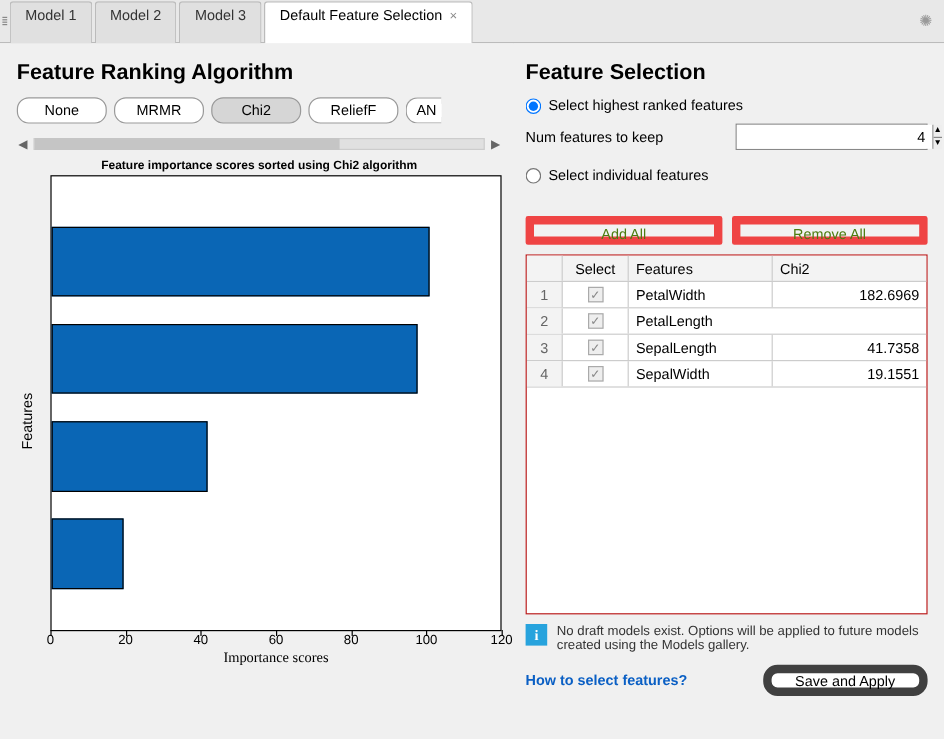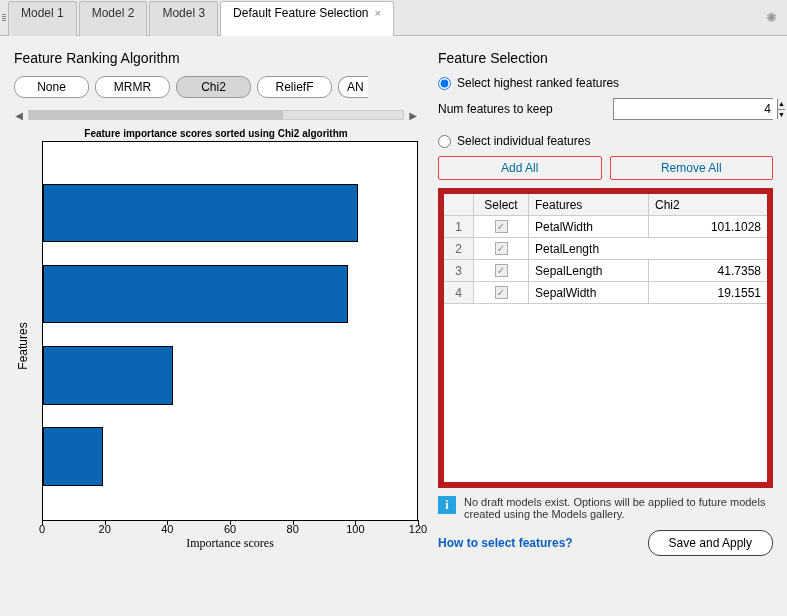--- a/index.html
+++ b/index.html
@@ -9,21 +9,21 @@
   .drag-handle { width: 8px; height: 100%; display:flex; flex-direction:column; justify-content:center; gap:1px; padding-left:2px; }
   .drag-handle span { display:block; width:4px; height:1px; background:#888; }
   .tab { padding: 4px 12px 3px; background: #e0e0e0; border: 1px solid #bbb; border-bottom:none; border-top-left-radius:3px; border-top-right-radius:3px; margin-right:2px; cursor:pointer; font-size:12px; color:#333; position:relative; top:1px; }
   .tab.active { background: #fff; color:#000; }
   .tab .close { margin-left:6px; color:#888; font-size:11px; }
   .tabbar-spacer { flex:1; }
   .gear { padding: 0 10px; color:#999; font-size:13px; }
   .content { display:flex; height: calc(616px - 24px); }
   .left { width: 428px; padding: 14px 10px 10px 14px; background:#f0f0f0; }
   .right { flex:1; padding: 14px 14px 10px 10px; background:#f0f0f0; }
-  h3.section { font-size: 14px; font-weight: normal; margin: 0 0 10px 0; color:#000; }
+  h3.section { font-size: 18px; font-weight: bold; margin: 0 0 10px 0; color:#000; }
   .algo-row { display:flex; gap:6px; margin-bottom:10px; }
   .algo-btn { flex:0 0 75px; height:22px; border:1px solid #999; border-radius:10px; background:#fff; font-size:12px; cursor:pointer; padding:0; }
   .algo-btn.selected { background:#d6d6d6; }
   .algo-btn.partial { flex:0 0 30px; border-right:none; border-top-right-radius:0; border-bottom-right-radius:0; text-align:left; padding-left:8px; }
   .scroll-row { display:flex; align-items:center; height:14px; margin-bottom:6px; }
   .scroll-arrow { width:10px; font-size:10px; color:#666; text-align:center; }
   .scroll-track { flex:1; height:10px; background:#e0e0e0; border:1px solid #ccc; position:relative; margin:0 4px; }
   .scroll-thumb { position:absolute; top:-1px; left:0; height:10px; width:68%; background:#c5c5c5; }
   .chart-title { font-size:10px; font-weight:bold; text-align:center; margin:4px 0 2px 0; color:#000; }
   .chart-wrap { display:flex; height:410px; }
@@ -39,36 +39,36 @@
   .radio-row { display:flex; align-items:flex-end; gap:6px; margin:6px 0; font-size:12px; }
   .radio-row input { margin:0; }
   .numkeep { display:flex; align-items:center; gap:10px; margin:8px 0 14px; }
   .numkeep label { font-size:12px; }
   .spinner { display:flex; border:1px solid #888; background:#fff; height:22px; width:160px; margin-left:auto; }
   .spinner input { flex:1; border:none; text-align:right; padding-right:6px; font-size:12px; outline:none; }
   .spinbtns { width:16px; display:flex; flex-direction:column; border-left:1px solid #888; }
   .spinbtns div { flex:1; background:#eee; font-size:7px; display:flex; align-items:center; justify-content:center; cursor:pointer; }
   .spinbtns div:first-child { border-bottom:1px solid #888; }
   .btnrow { display:flex; gap:8px; margin:8px 0; }
-  .flatbtn { flex:1; height:24px; border:1px solid #ef4444; background:#f2f2f2; color:#0369a1; font-size:12px; cursor:pointer; border-radius:2px; }
-  .table { border:6px solid #b91c1c; background:#fff; height:300px; overflow:hidden; }
+  .flatbtn { flex:1; height:24px; border:7px solid #ef4444; background:#f2f2f2; color:#4d7c0f; font-size:12px; cursor:pointer; border-radius:2px;margin-top:19px; }
+  .table { border:1px solid #b91c1c; background:#fff; height:300px; overflow:hidden; }
   .trow { display:flex; border-bottom:1px solid #ccc; height:22px; align-items:stretch; }
   .trow.header { background:#f3f3f3; font-weight:normal; }
   .tcell { border-right:1px solid #ccc; padding:3px 6px; font-size:12px; display:flex; align-items:center; }
   .tcell:last-child { border-right:none; }
   .c-idx { width:30px; justify-content:center; background:#f3f3f3; color:#666; }
   .c-sel { width:55px; justify-content:center; }
   .c-feat { width:120px; }
   .c-val { flex:1; justify-content:flex-end; }
   .chk { width:13px; height:13px; border:1px solid #aaa; background:#eee; display:flex; align-items:center; justify-content:center; color:#888; font-size:10px; }
   .info-row { display:flex; gap:8px; margin-top:8px; font-size:11px; color:#333; align-items:flex-start; }
   .info-icon { width:18px; height:18px; background:#27a3dd; color:#fff; display:flex; align-items:center; justify-content:center; font-family:Georgia,serif; font-weight:bold; font-size:12px; flex-shrink:0; }
   .bottom-row { display:flex; justify-content:space-between; align-items:center; margin-top:10px; }
   .link { color:#0a5fc4; font-weight:bold; font-size:12px; text-decoration:none; cursor:pointer; }
-  .savebtn { height:26px; padding:0 20px; border:1px solid #404040; border-radius:12px; background:#fff; font-size:12px; cursor:pointer; }
+  .savebtn { height:26px; padding:0 20px; border:7px solid #404040; border-radius:12px; background:#fff; font-size:12px; cursor:pointer; }
 </style>
 </head>
 <body>
 
 <div class="tabbar">
   <div class="tabbar-left" id="tab-list">
     <div class="drag-handle">
         <span></span>
         <span></span>
         <span></span>
@@ -164,21 +164,21 @@
         <div class="tcell c-feat">Features</div>
         <div class="tcell c-val" style="justify-content:flex-start">Chi2</div>
       </div>
       <div id="tbody">
           <div class="trow">
             <div class="tcell c-idx">1</div>
             <div class="tcell c-sel">
               <div class="chk">✓</div>
             </div>
             <div class="tcell c-feat">PetalWidth</div>
-            <div class="tcell c-val">101.1028</div>
+            <div class="tcell c-val">182.6969</div>
           </div>
           <div class="trow">
             <div class="tcell c-idx">2</div>
             <div class="tcell c-sel">
               <div class="chk">✓</div>
             </div>
             <div class="tcell c-feat">PetalLength</div>
           </div>
           <div class="trow">
             <div class="tcell c-idx">3</div>

